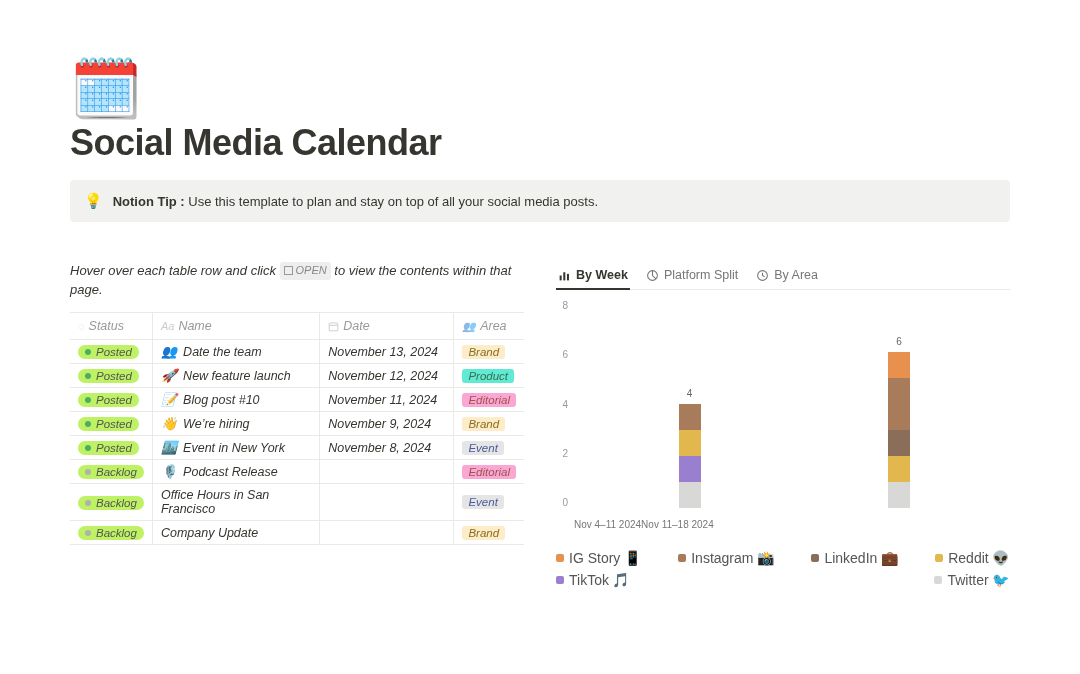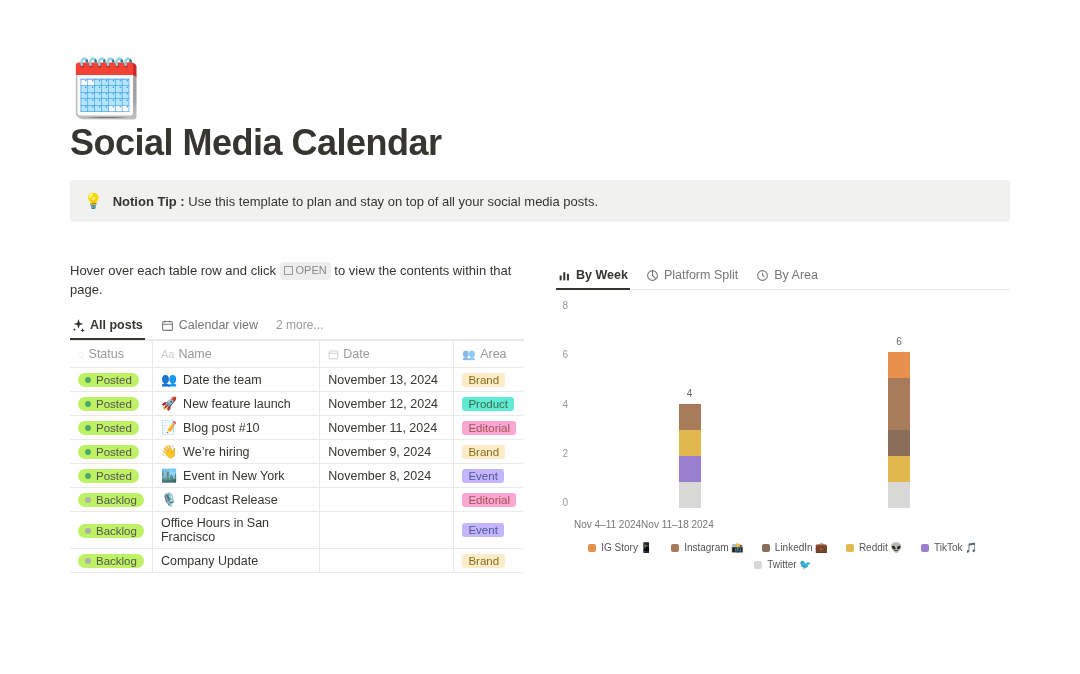--- a/index.html
+++ b/index.html
@@ -4,21 +4,21 @@
 <style>
 * { box-sizing: border-box; margin: 0; padding: 0; }
 body { font-family: -apple-system, BlinkMacSystemFont, "Segoe UI", Helvetica, Arial, sans-serif; background: #fff; color: #37352f; width: 1080px; height: 674px; overflow: hidden; }
 .page { padding: 60px 70px 0 70px; }
 .hero-icon { font-size: 58px; line-height: 1; margin-bottom: 4px; }
 .page-title { font-size: 36px; font-weight: 700; margin-bottom: 16px; letter-spacing: -0.5px;}
 .callout { background: #f1f1ef; border-radius: 4px; padding: 12px 14px; display: flex; align-items: center; gap: 10px; font-size: 13px; margin-bottom: 40px;}
 .callout .bulb { font-size: 15px; }
 .callout .tip-label { font-weight: 600; }
 .cols { display: flex; gap: 32px; }
-.left { flex: 0 0 454px; }
+.left { flex: 0 0 454px; font-style: italic; }
 .right { flex: 1; }
 .hint { font-size: 13px; color: #37352f; margin-bottom: 12px; line-height: 1.45; }
 .hint .chip { background: #eee; padding: 1px 4px; border-radius: 3px; font-size: 11px; color: #888; display: inline-flex; align-items: center; gap: 3px;}
 .chip-icon { width: 9px; height: 9px; border: 1px solid #999; display: inline-block; }
 .tabs { display: flex; align-items: center; gap: 14px; border-bottom: 1px solid #e9e9e7; margin-bottom: 0; font-size: 12.5px; }
 .tab { display: flex; align-items: center; gap: 5px; padding: 6px 2px; color: #787774; cursor: pointer; border-bottom: 2px solid transparent; margin-bottom: -1px;}
 .tab.active { color: #37352f; font-weight: 600; border-bottom-color: #37352f; }
 .tab-icon { width: 13px; height: 13px; display: inline-flex; align-items: center; justify-content: center; }
 .more { color: #9b9b98; font-size: 12px; }
 .table { width: 100%; border-collapse: collapse; font-size: 12.5px; }
@@ -28,37 +28,37 @@
 .table tr:first-child th:first-child, .table td:first-child { border-left: none; margin-top: 40px; }
 .table tr th:last-child, .table td:last-child { border-right: none; }
 .status-tag { display: inline-flex; align-items: center; gap: 5px; background: #bef264; border-radius: 10px; padding: 1px 7px; font-size: 11.5px; color: #555; }
 .status-tag .dot { width: 6px; height: 6px; border-radius: 50%; }
 .dot-green { background: #4dab66; }
 .dot-grey { background: #b0b0ad; }
 .area-tag { border-radius: 3px; padding: 1px 6px; font-size: 11.5px; }
 .area-brand { background: #fdecc8; color: #8a6b1f; }
 .area-product { background: #5eead4; color: #3e6e47; }
 .area-editorial { background: #f9a8d4; color: #a35050; }
-.area-event { background: #c4b5fd; color: #4a5a9a; }
+.area-event { background: #e5e5e5; color: #4a5a9a; }
 .name-cell { display: flex; align-items: center; gap: 6px; }
 .name-emoji { font-size: 13px; }
 .col-status { width: 74px; }
 .col-name { width: 181px; }
 .col-date { width: 144px; }
 .col-area { width: 55px; }
 .chart-wrap { position: relative; height: 230px; padding-left: 18px; padding-bottom: 22px; margin-top: 10px;}
 .y-axis { position: absolute; left: 0; top: 0; bottom: 22px; display: flex; flex-direction: column; justify-content: space-between; font-size: 10px; color: #999; text-align: right; width: 12px;}
 .plot { position: absolute; left: 18px; right: 0; top: 0; bottom: 22px; }
 .x-labels { position: absolute; left: 18px; right: 0; bottom: 0; display: flex; justify-content: flex-start; font-size: 10px; color: #777; }
 .bar-group { position: absolute; bottom: 0; width: 22px; display: flex; flex-direction: column-reverse; }
 .bar-group.g1 { left: 24%; }
 .bar-group.g2 { left: 72%; }
 .seg { width: 100%; }
 .val-label { position: absolute; top: -16px; width: 100%; text-align: center; font-size: 10px; color: #666; }
-.legend { display: flex; flex-wrap: wrap; gap: 6px 18px; justify-content: center; font-size: 10px; color: #555; margin-top: 12px; }
+.legend { display: flex; flex-wrap: wrap; gap: 6px 18px; justify-content: space-between; font-size: 14px; color: #555; margin-top: 20px; }
 .legend-item { display: flex; align-items: center; gap: 5px; }
 .sw { width: 8px; height: 8px; border-radius: 2px; }
 .th-inner { display: flex; align-items: center; }
 svg { display: block; }
 </style>
 </head>
 <body>
 
 <div class="page">
   <div class="hero-icon">🗓️</div>
@@ -77,40 +77,20 @@
     <div class="left">
       <div class="hint">
         <span>Hover over each table row and click </span>
         <span class="chip">
             <span class="chip-icon"></span>
             <span>OPEN</span>
           </span>
         <span> to view the contents within that page.</span>
       </div>
 
-      <div class="tabs">
-        <div class="tab active">
-          <span class="tab-icon">
-            <svg viewBox="0 0 16 16" width="13" height="13" fill="currentColor">
-                <path d="M8 0l1.5 4.5L14 6l-4.5 1.5L8 12 6.5 7.5 2 6l4.5-1.5L8 0zM13 11l.8 2.2L16 14l-2.2.8L13 17l-.8-2.2L10 14l2.2-.8L13 11zM3 11l.6 1.6L5 13l-1.4.4L3 15l-.6-1.6L1 13l1.4-.4L3 11z"></path>
-              </svg>
-          </span>
-          <span>All posts</span>
-        </div>
-        <div class="tab">
-          <span class="tab-icon">
-            <svg viewBox="0 0 16 16" width="13" height="13" fill="none" stroke="currentColor" stroke-width="1.3">
-                <rect x="2" y="3" width="12" height="11" rx="1.5"></rect>
-                <path d="M2 6.5h12M5 2v2.5M11 2v2.5"></path>
-              </svg>
-          </span>
-          <span>Calendar view</span>
-        </div>
-        <div class="tab more">2 more...</div>
-      </div>
 
       <table class="table">
         <thead>
           <tr>
             <th class="col-status">
                 <div class="th-inner">
                   <span class="th-icon">◌</span>
                   <span>Status</span>
                 </div>
               </th>

